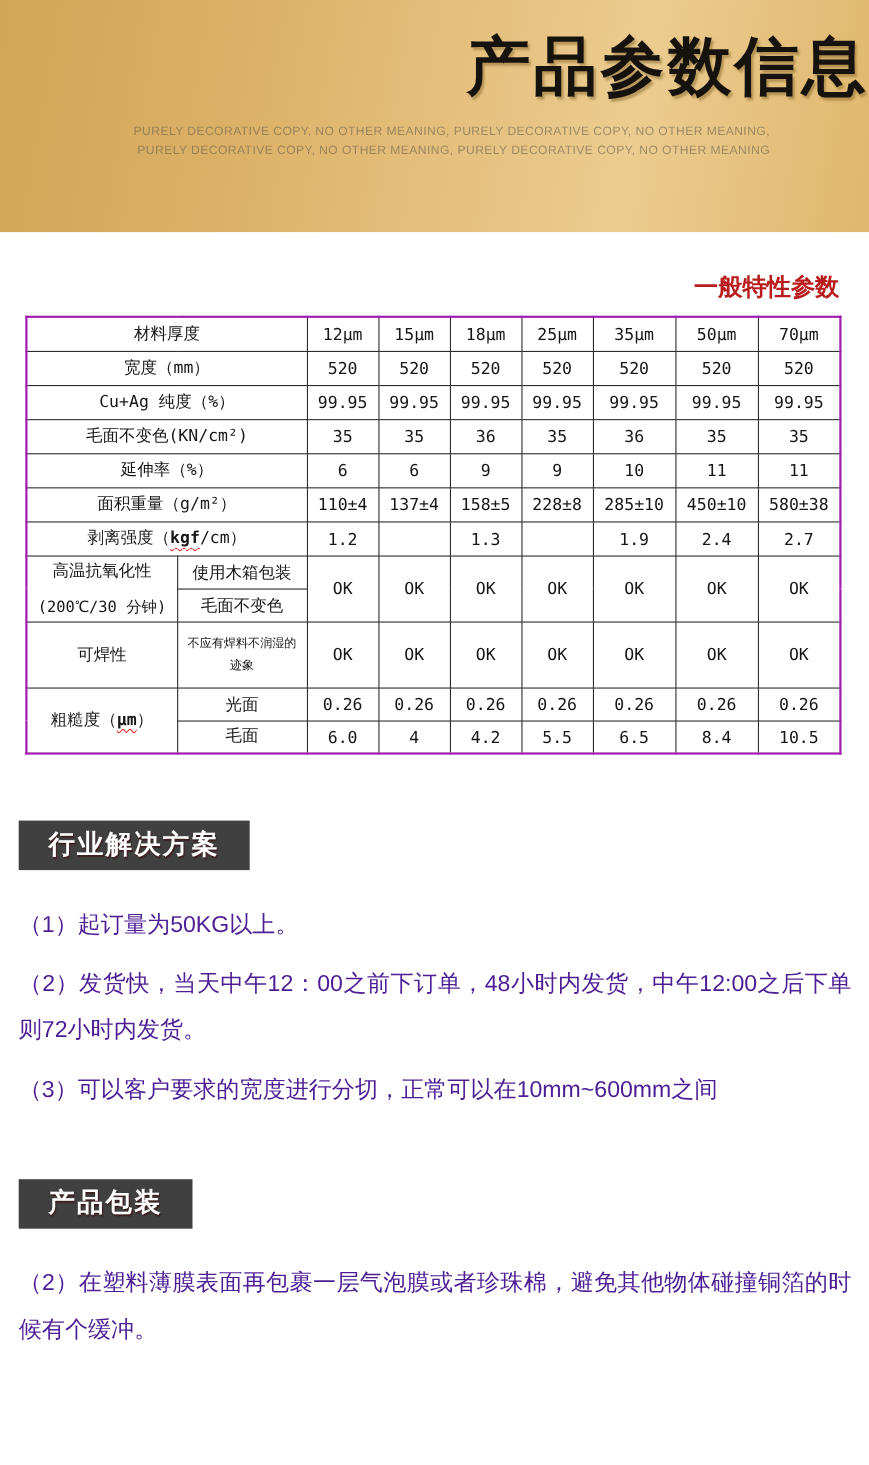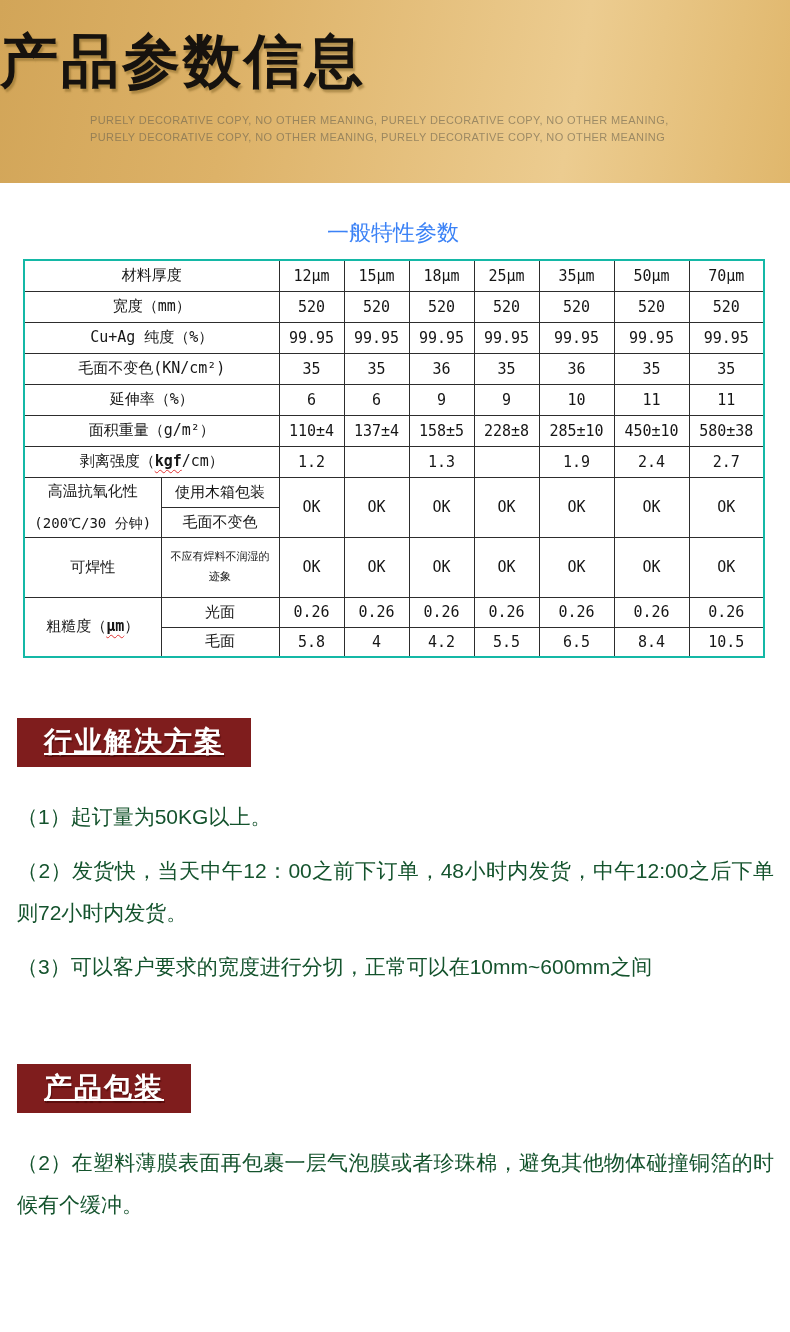--- a/index.html
+++ b/index.html
@@ -9,23 +9,23 @@
     min-height: 1332px;
     margin: 0 auto;
     font-family: "Liberation Sans", sans-serif;
     color: #1c1c1c;
     position: relative;
   }
 
   
   .hero {
     width: 790px;
-    height: 183px;
+    height: 211px;
     background: linear-gradient(100deg, #d2a558 0%, #ddb268 30%, #eccc90 72%, #e0b76c 100%);
-    text-align: left;
+    text-align: right;
     overflow: hidden;
   }
   .hero-title {
     margin-top: 30px;
     font-size: 58px;
     line-height: 62px;
     font-weight: 900;
     letter-spacing: 3px;
     color: #16120e;
     text-shadow: 2px 3px 2px rgba(120, 90, 30, 0.45);
@@ -38,31 +38,31 @@
     letter-spacing: 0.4px;
     color: #6e654f;
     opacity: 0.62;
   }
 
   
   .table-title {
     margin-top: 35px;
     width: 740px;
     margin-left: 23px;
-    text-align: center;
+    text-align: right;
     font-size: 22px;
-    font-weight: normal;
-    color: #3b82f6;
+    font-weight: bold;
+    color: #b91c1c;
   }
   table.spec {
     margin: 11px 0 0 23px;
     width: 740px;
     border-collapse: collapse;
     table-layout: fixed;
-    border: 2px solid #14b8a6;
+    border: 2px solid #a21caf;
     font-family: "DejaVu Sans Mono", "Liberation Sans", sans-serif;
   }
   table.spec td {
     border: 1px solid #2d2d2d;
     text-align: center;
     vertical-align: middle;
     font-size: 15px;
     color: #161616;
     padding: 0 2px;
     overflow: hidden;
@@ -78,36 +78,35 @@
     text-decoration-thickness: 1px;
     text-underline-offset: 3px;
     text-decoration-skip-ink: none;
     font-weight: bold;
   }
 
   
   .banner {
     display: inline-block;
     margin-left: 17px;
-    background: #7f1d1d;
+    background: #404040;
     color: #ffffff;
-    font-size: 28px;
+    font-size: 24px;
     font-weight: bold;
     letter-spacing: 2px;
     line-height: 1;
     padding: 10px 27px 11px;
     text-shadow: 1px 2px 1px rgba(60, 0, 0, 0.5);
-    text-decoration: underline;
   }
   .banner.first { margin-top: 60px; }
-  .banner.second { margin-top: 64px; }
+  .banner.second { margin-top: 48px; }
   .items {
     margin: 29px 16px 0 17px;
     font-size: 21px;
-    color: #14532d;
+    color: #4c1d95;
   }
   .items p {
     line-height: 42px;
     margin-bottom: 12px;
     text-align: justify;
   }
 </style>
 </head>
 <body>
 
@@ -247,21 +246,21 @@
     <td>0.26</td>
     <td>0.26</td>
     <td>0.26</td>
     <td>0.26</td>
     <td>0.26</td>
     <td>0.26</td>
     <td>0.26</td>
   </tr>
   <tr class="r30">
     <td>毛面</td>
-    <td>5.8</td>
+    <td>6.0</td>
     <td>4</td>
     <td>4.2</td>
     <td>5.5</td>
     <td>6.5</td>
     <td>8.4</td>
     <td>10.5</td>
   </tr>
 </tbody>
   </table>
 

